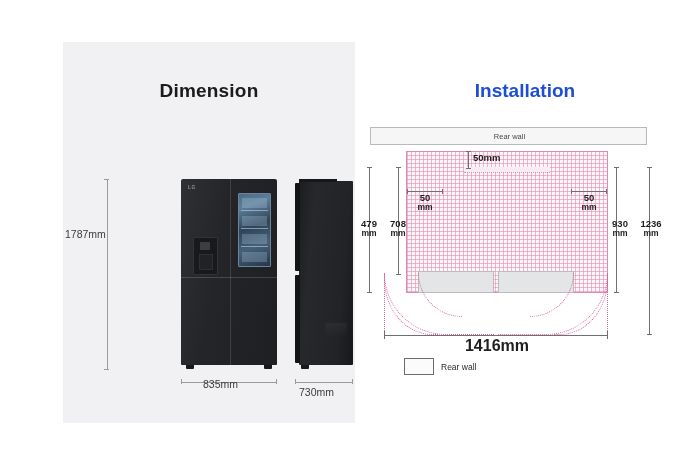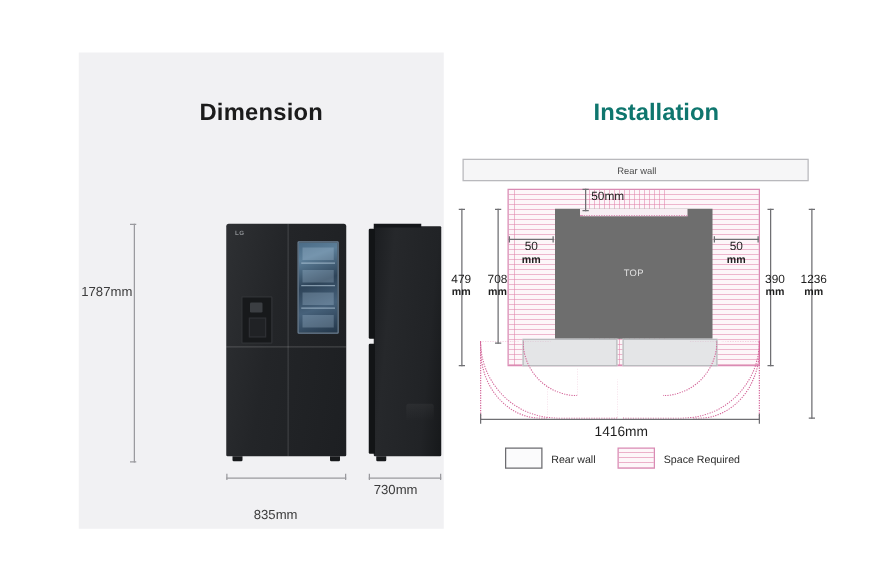--- a/index.html
+++ b/index.html
@@ -104,21 +104,21 @@
   .dim-text{
     position:absolute;font-size:10.5px;color:#3c3c3c;white-space:nowrap;
   }
 
   
   #installation-panel{
     position:absolute;left:360px;top:42px;width:330px;height:381px;
   }
   #installation-title{
     position:absolute;left:0;top:38px;width:330px;
-    text-align:center;font-size:19px;font-weight:bold;color:#0f766e;
+    text-align:center;font-size:19px;font-weight:bold;color:#1d4ed8;
   }
 
   #install-diagram{position:absolute;left:0;top:85px;width:330px;height:265px;}
 
   .rear-wall{
     position:absolute;left:10px;top:0px;width:277px;height:18px;
     background:#f6f6f7;border:1px solid #b9b9bd;
     box-sizing:border-box;
   }
   .rear-wall-label{
@@ -164,21 +164,21 @@
     position:absolute;border:1px dotted #d4679a;box-sizing:border-box;
     background:transparent;
   }
 
   .ins-line{position:absolute;background:#6f6f73;}
   .ins-v{width:1px;}
   .ins-h{height:1px;}
   .ins-cap-h{position:absolute;width:1px;height:5px;background:#6f6f73;}
   .ins-cap-v{position:absolute;height:1px;width:5px;background:#6f6f73;}
   .ins-text{
-    position:absolute;font-size:9.5px;font-weight:normal;color:#1e1e1e;
+    position:absolute;font-size:9.5px;font-weight:bold;color:#1e1e1e;
     line-height:10.5px;white-space:nowrap;text-align:center;
   }
   .ins-text-sm{
     position:absolute;font-size:8.5px;font-weight:bold;color:#1e1e1e;
     line-height:9.5px;white-space:nowrap;text-align:center;
   }
 
   
   #legend{position:absolute;left:0px;top:316px;width:330px;height:26px;}
   .legend-item{position:absolute;display:flex;align-items:center;}
@@ -240,43 +240,40 @@
     </div>
 
     <div class="dim-line dim-v" style="left:44px;top:137px;height:191px"></div>
     <div class="cap-v" style="left:41px;top:137px"></div>
     <div class="cap-v" style="left:41px;top:327px"></div>
     <div class="dim-text" style="left:2px;top:186px">1787mm</div>
 
     <div class="dim-line dim-h" style="left:118px;top:340px;width:96px"></div>
     <div class="cap-h" style="left:118px;top:337px"></div>
     <div class="cap-h" style="left:213px;top:337px"></div>
-    <div class="dim-text" style="left:140px;top:364px">835mm</div>
+    <div class="dim-text" style="left:140px;top:336px">835mm</div>
 
     <div class="dim-line dim-h" style="left:232px;top:340px;width:58px"></div>
     <div class="cap-h" style="left:232px;top:337px"></div>
     <div class="cap-h" style="left:289px;top:337px"></div>
     <div class="dim-text" style="left:236px;top:344px">730mm</div>
   </div>
 
   <div id="installation-panel">
 
     <div id="installation-title">Installation</div>
 
     <div id="install-diagram">
 
       <div class="rear-wall">
         <div class="rear-wall-label">Rear wall</div>
       </div>
 
       <div class="space-req" style="left:46px;top:24px;width:202px;height:142px"></div>
 
-      <div class="top-box">
-        <div class="top-box-label">TOP</div>
-      </div>
       <div class="top-notch"></div>
 
       <div class="door-slab" style="left:58px;width:76px"></div>
       <div class="door-slab" style="left:138px;width:76px"></div>
 
       <div class="arc" style="left:24px;top:146px;width:110px;height:62px;border-radius:0 0 0 110px;border-top:none;border-right:none;"></div>
       <div class="arc" style="left:138px;top:146px;width:110px;height:62px;border-radius:0 0 110px 0;border-top:none;border-left:none;"></div>
       <div class="swing" style="left:58px;top:146px;width:44px;height:44px;border-radius:0 0 0 100%;border-top:none;border-right:none;"></div>
       <div class="swing" style="left:170px;top:146px;width:44px;height:44px;border-radius:0 0 100% 0;border-top:none;border-left:none;"></div>
       <div class="swing" style="left:24px;top:146px;width:34px;height:62px;border-radius:0 0 0 0;border-right:none;border-top:none;border-bottom:none;"></div>
@@ -309,39 +306,35 @@
 
       <div class="ins-line ins-v" style="left:38px;top:40px;height:108px"></div>
       <div class="ins-cap-v" style="left:36px;top:40px"></div>
       <div class="ins-cap-v" style="left:36px;top:147px"></div>
       <div class="ins-text" style="left:24px;top:92px;width:28px">708</div>
       <div class="ins-text-sm" style="left:24px;top:102px;width:28px">mm</div>
 
       <div class="ins-line ins-v" style="left:256px;top:40px;height:126px"></div>
       <div class="ins-cap-v" style="left:254px;top:40px"></div>
       <div class="ins-cap-v" style="left:254px;top:165px"></div>
-      <div class="ins-text" style="left:246px;top:92px;width:28px">390</div>
+      <div class="ins-text" style="left:246px;top:92px;width:28px">930</div>
       <div class="ins-text-sm" style="left:246px;top:102px;width:28px">mm</div>
 
       <div class="ins-line ins-v" style="left:289px;top:40px;height:168px"></div>
       <div class="ins-cap-v" style="left:287px;top:40px"></div>
       <div class="ins-cap-v" style="left:287px;top:207px"></div>
       <div class="ins-text" style="left:275px;top:92px;width:32px">1236</div>
       <div class="ins-text-sm" style="left:275px;top:102px;width:32px">mm</div>
 
       <div class="ins-line ins-h" style="left:24px;top:208px;width:224px"></div>
       <div class="ins-cap-h" style="left:24px;top:204px;height:8px"></div>
       <div class="ins-cap-h" style="left:247px;top:204px;height:8px"></div>
-      <div class="ins-text" style="left:92px;top:214px;width:90px;font-size:11px">1416mm</div>
+      <div class="ins-text" style="left:92px;top:214px;width:90px;font-size:16px">1416mm</div>
     </div>
 
     <div id="legend">
       <div class="legend-item" style="left:44px;top:0px">
         <div class="legend-swatch-wall"></div>
         <span class="legend-label">Rear wall</span>
       </div>
-      <div class="legend-item" style="left:134px;top:0px">
-        <div class="legend-swatch-space"></div>
-        <span class="legend-label">Space Required</span>
-      </div>
     </div>
   </div>
 </div>
 
 </body></html>

